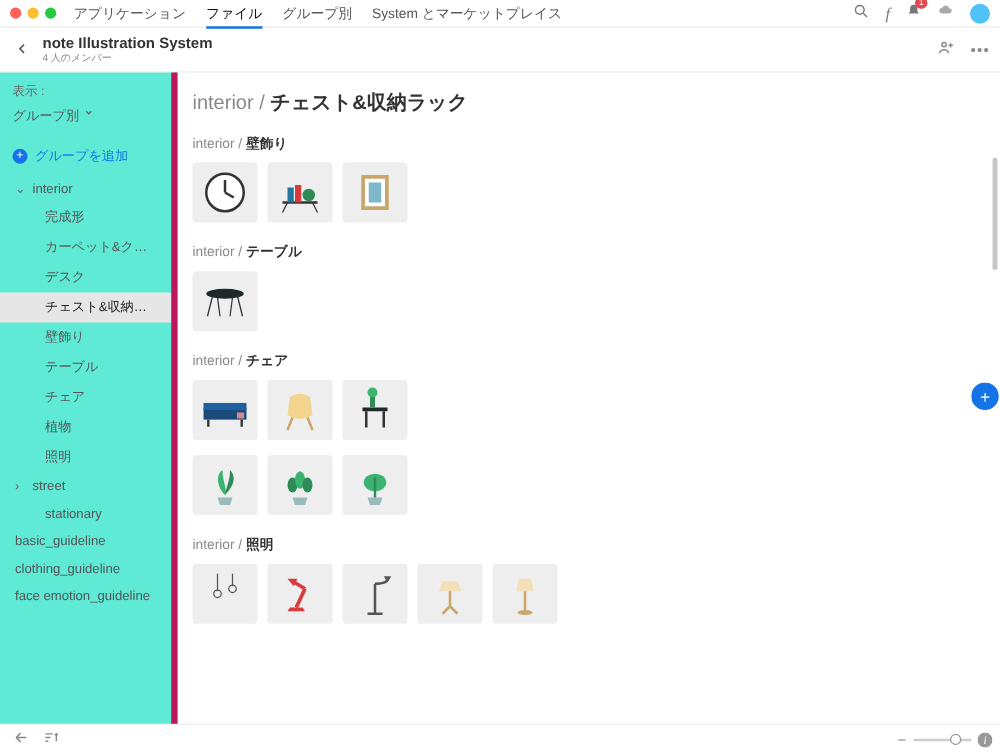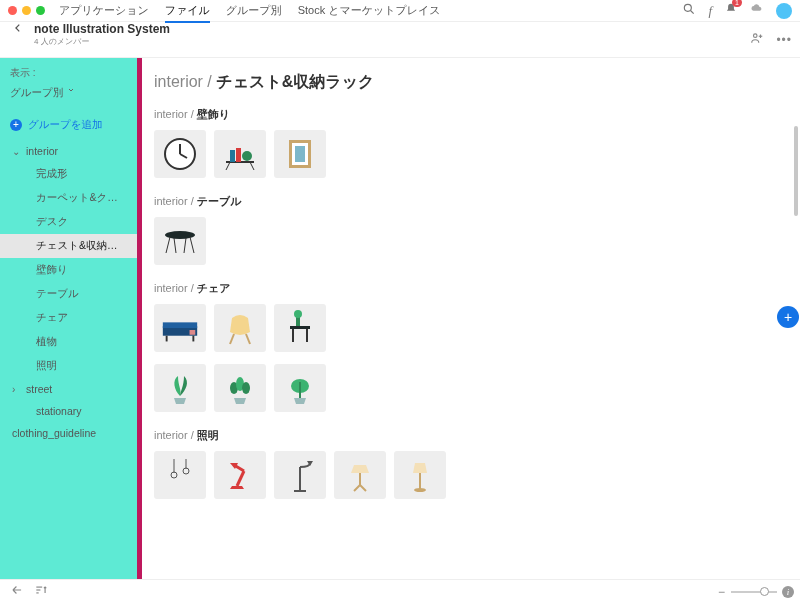--- a/index.html
+++ b/index.html
@@ -4,21 +4,21 @@
 <style>
   *{box-sizing:border-box;margin:0;padding:0;font-family:-apple-system,"Helvetica Neue",Arial,sans-serif}
   body{width:800px;height:603px;overflow:hidden;background:#fff;color:#333;font-size:12px}
   .topbar{height:22px;display:flex;align-items:center;padding:0 8px;border-bottom:1px solid #eee}
   .traffic{display:flex;gap:5px;margin-right:14px}
   .dot{width:9px;height:9px;border-radius:50%}
   .menus{display:flex;gap:16px;font-size:11px;color:#555}
   .menus .active{color:#111;border-bottom:2px solid #1473e6;padding-bottom:3px;margin-bottom:-5px}
   .top-icons{margin-left:auto;display:flex;gap:12px;align-items:center;color:#888}
   .top-icons svg{width:14px;height:14px}
-  .header{height:36px;display:flex;padding:0 8px;border-bottom:1px solid #eee}
+  .header{height:36px;display:flex;align-items:center;padding:0 8px;border-bottom:1px solid #eee}
   .back{width:20px;text-align:center;color:#555;cursor:pointer}
   .title-block{margin-left:6px}
   .title{font-weight:700;font-size:12px;color:#333}
   .subtitle{font-size:8px;color:#888}
   .head-icons{margin-left:auto;display:flex;gap:12px;color:#888;align-items:center}
   .head-icons svg{width:14px;height:14px}
   .body{display:flex;height:521px}
   .sidebar{width:142px;background:#5eead4;border-right:5px solid #be185d;overflow:hidden;font-size:10.5px;color:#555}
   .sb-top{padding:8px 10px 4px;font-size:10px;color:#666}
   .sb-view{padding:2px 10px 10px;display:flex;align-items:flex-start;gap:4px}
@@ -55,21 +55,21 @@
 <div class="topbar">
   <div class="traffic">
     <div class="dot" style="background: rgb(255, 95, 87);"></div>
     <div class="dot" style="background: rgb(254, 188, 46);"></div>
     <div class="dot" style="background: rgb(40, 200, 64);"></div>
   </div>
   <div class="menus" id="menus">
       <span>アプリケーション</span>
       <span class="active">ファイル</span>
       <span>グループ別</span>
-      <span>Stock とマーケットプレイス</span>
+      <span>System とマーケットプレイス</span>
     </div>
   <div class="top-icons">
     <span><svg viewBox="0 0 24 24" fill="none" stroke="#777" stroke-width="2">
           <circle cx="10" cy="10" r="6"></circle>
           <line x1="15" y1="15" x2="20" y2="20"></line>
         </svg></span>
     <span style="font-style:italic;font-family:Georgia,serif;font-size:13px;color:#777">f</span>
     <span class="notif"><svg viewBox="0 0 24 24" fill="#777">
           <path d="M12 3a5 5 0 0 0-5 5v4l-2 3h14l-2-3V8a5 5 0 0 0-5-5z"></path>
         </svg><span class="badge">1</span></span>
@@ -126,21 +126,23 @@
         <div class="tree-item child"><span>壁飾り</span></div>
         <div class="tree-item child"><span>テーブル</span></div>
         <div class="tree-item child"><span>チェア</span></div>
         <div class="tree-item child"><span>植物</span></div>
         <div class="tree-item child"><span>照明</span></div>
         <div class="tree-item top">
           <span class="chev">›</span>
           <span>street</span>
         </div>
         <div class="tree-item child"><span>stationary</span></div>
+        <div class="tree-item " style="padding-left: 12px;"><span>basic_guideline</span></div>
         <div class="tree-item " style="padding-left: 12px;"><span>clothing_guideline</span></div>
+        <div class="tree-item " style="padding-left: 12px;"><span>face emotion_guideline</span></div>
       </div>
   </div>
 
   <div class="content">
     <div class="scroll-ind"></div>
     <div id="sections">
         <div class="section">
           <div class="crumb big"><span>interior / </span><b>チェスト&amp;収納ラック</b></div>
         </div>
         <div class="section">

